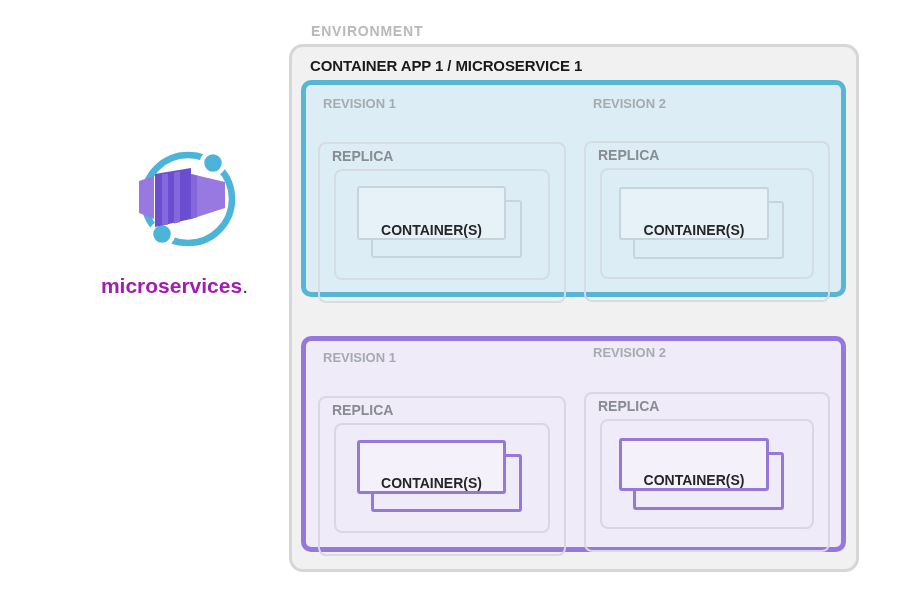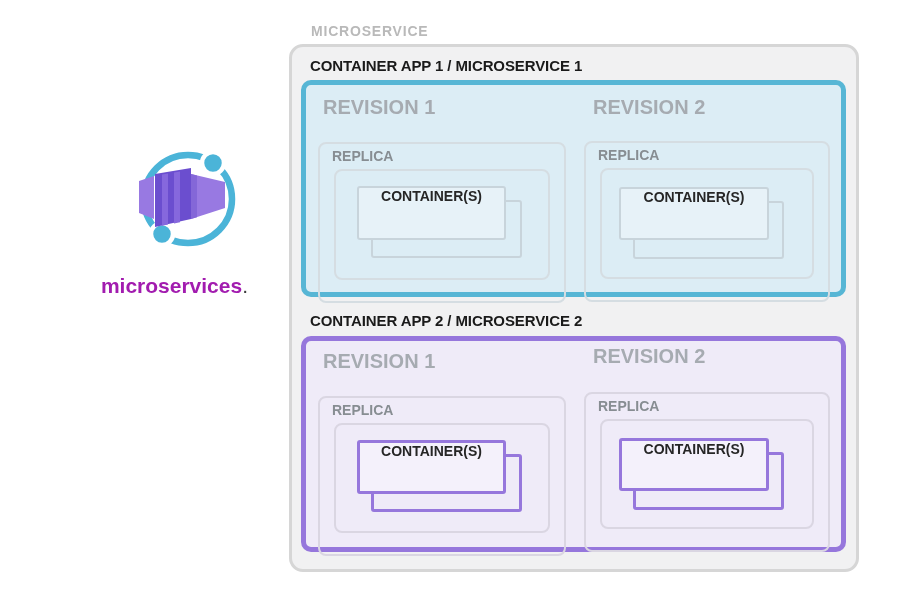--- a/index.html
+++ b/index.html
@@ -30,21 +30,21 @@
   }
   .t1{top:10px;} .t2{top:265px;}
   
   .app{
     position:absolute;left:9px;width:545px;box-sizing:border-box;
     border:5px solid var(--accent);background:var(--fill);border-radius:10px;
   }
   .app1{top:33px;height:217px;}
   .app2{top:289px;height:216px;}
   .rev-label{
-    position:absolute;font-size:20px;font-weight:700;color:#a6abb1;
+    position:absolute;font-size:13px;font-weight:700;color:#a6abb1;
     white-space:nowrap;
   }
   .app1 .rl1{left:17px;top:11px;} .app1 .rl2{left:287px;top:11px;}
   .app2 .rl1{left:17px;top:9px;}  .app2 .rl2{left:287px;top:4px;}
   .replica{
     position:absolute;box-sizing:border-box;
     border:2px solid var(--frame);border-radius:8px;margin-top:25px;
   }
   .app1 .rp1{left:12px;top:32px;width:248px;height:161px;}
   .app1 .rp2{left:278px;top:31px;width:246px;height:161px;}
@@ -57,21 +57,21 @@
     position:absolute;left:14px;top:25px;right:14px;bottom:21px;
     border:2px solid var(--frame);border-radius:8px;
   }
   .cback{
     position:absolute;left:35px;top:29px;width:151px;height:58px;
     box-sizing:border-box;border:var(--cbw,2px) solid var(--cborder);border-radius:3px;
   }
   .cfront{
     position:absolute;left:21px;top:15px;width:149px;height:54px;
     box-sizing:border-box;border:var(--cbw,2px) solid var(--cborder);border-radius:3px;
-    background:var(--cfill);display:flex;align-items:flex-start;justify-content:center;
+    background:var(--cfill);display:flex;align-items:flex-end;justify-content:center;
     font-size:14px;font-weight:700;color:#262626;white-space:nowrap;
   }
   .rp2 .cfront{left:17px;top:17px;width:150px;height:53px;}
   .rp2 .cback{left:31px;top:31px;}
 </style>
 </head>
 <body>
 
 <div class="canvas">
 
@@ -84,21 +84,21 @@
     <polygon points="63,36 69,37.5 69,79.2 63,81" style="fill:var(--cubee,#8467D8)"></polygon>
     <polygon points="27,36 63,30 63,81 27,89" style="fill:var(--cubed,#6B4ECF)"></polygon>
     <polygon points="34,36.4 40,35.4 40,86.5 34,87.7" style="fill:var(--cubes,#8668DD)"></polygon>
     <polygon points="46,34.6 52,33.6 52,84.3 46,85.4" style="fill:var(--cubes,#8668DD)"></polygon>
   </svg>
 
   <div class="caption">
     <div><b>microservices</b><span>.</span></div>
   </div>
 
-  <div class="env-label" style="--env-label-color: #B9B9B9;">MICROSERVICE</div>
+  <div class="env-label" style="--env-label-color: #B9B9B9;">ENVIRONMENT</div>
 
   <div class="env" style="--env-border: #D6D6D6; --env-fill: #F1F1F2;">
 
     <div class="app-title t1">CONTAINER APP 1 / MICROSERVICE 1</div>
 
     <section class="app app1" style="--accent: #57B6D5; --fill: #DCEDF5; --frame: #D5DDE2; --cborder: #C8D4DB; --cfill: #E7F2F8; --cbw: 2px;">
       <div class="rev-label rl1">REVISION 1</div>
       <div class="rev-label rl2">REVISION 2</div>
 
       <div class="replica rp1">
@@ -115,21 +115,20 @@
         <div class="replica-label">REPLICA</div>
         <div class="inner">
           <div class="cback"></div>
           <div class="cfront">
             <span>CONTAINER(S)</span>
           </div>
         </div>
       </div>
     </section>
 
-    <div class="app-title t2">CONTAINER APP 2 / MICROSERVICE 2</div>
 
     <section class="app app2" style="--accent: #9677DC; --fill: #EFEBF8; --frame: #DAD6E2; --cborder: #9677DC; --cfill: #F4F1FB; --cbw: 3px;">
       <div class="rev-label rl1">REVISION 1</div>
       <div class="rev-label rl2">REVISION 2</div>
 
       <div class="replica rp1">
         <div class="replica-label">REPLICA</div>
         <div class="inner">
           <div class="cback"></div>
           <div class="cfront">

